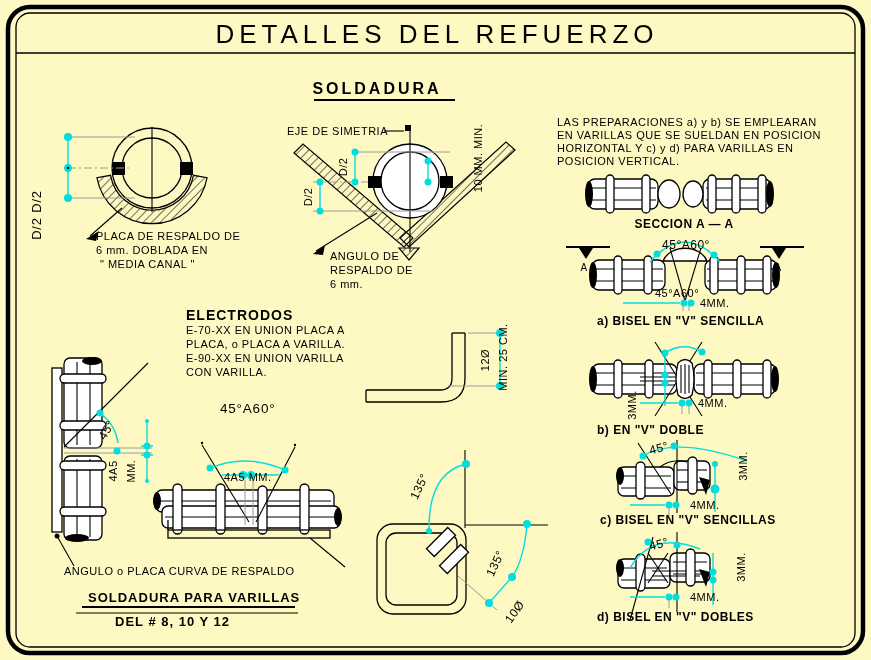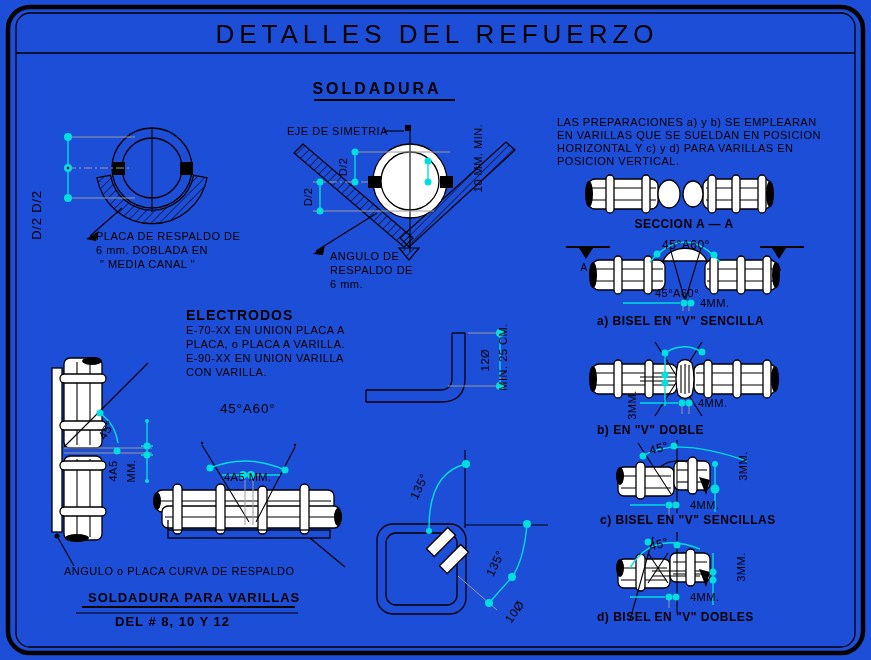--- a/index.html
+++ b/index.html
@@ -1,16 +1,16 @@
 <!DOCTYPE html>
 <html><head>
 <meta charset="utf-8">
 <style>
   html,body{margin:0;padding:0;background:#e8e8e8;}
-  .canvas{width:871px;height:660px;background:#1d4ed8;position:relative;overflow:hidden;}
+  .canvas{width:871px;height:660px;background:#fef9c3;position:relative;overflow:hidden;}
   svg{display:block;}
   text{fill:#000;font-family:"Liberation Sans","DejaVu Sans",sans-serif;}
   .t10{font-size:10px;letter-spacing:.4px;}
   .t11{font-size:11px;letter-spacing:.5px;}
   .t12{font-size:12px;letter-spacing:.5px;}
   .t13{font-size:13px;letter-spacing:.8px;}
   .title{font-size:26px;letter-spacing:5px;}
   .b{font-weight:bold;}
   .ink{stroke:#000;fill:none;stroke-width:1.3;}
   .thin{stroke:#000;fill:none;stroke-width:1.1;}

